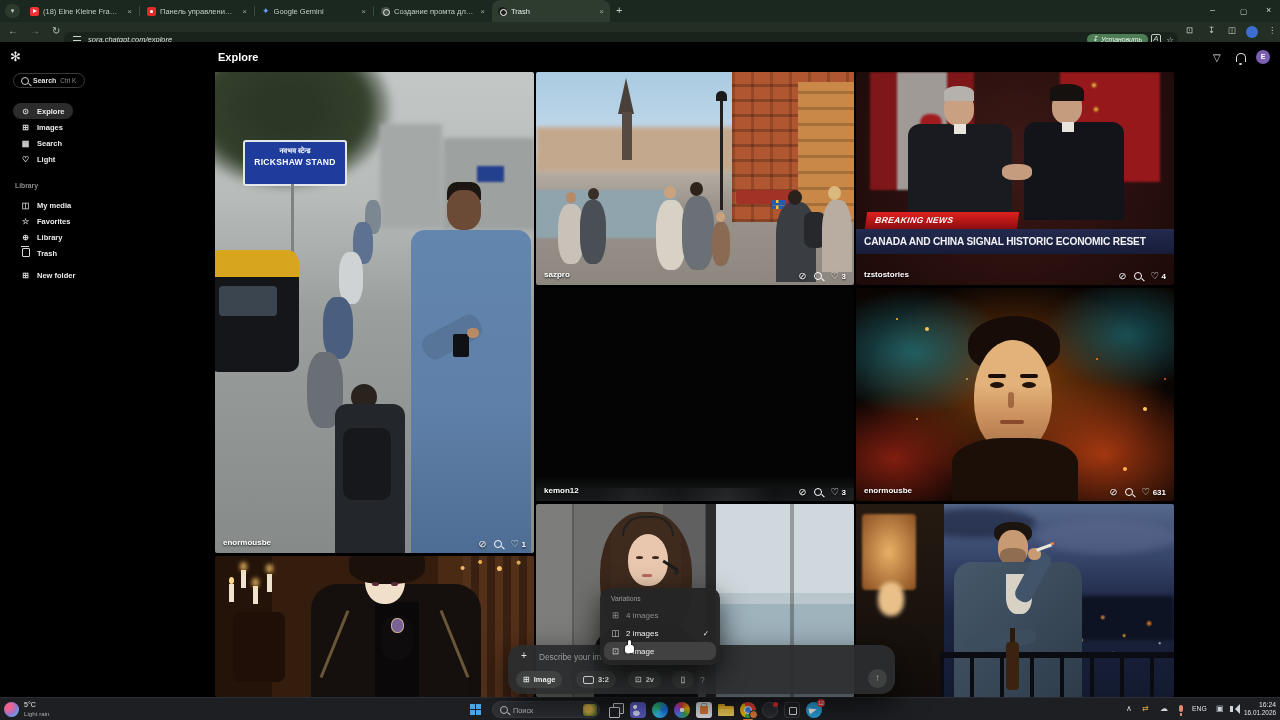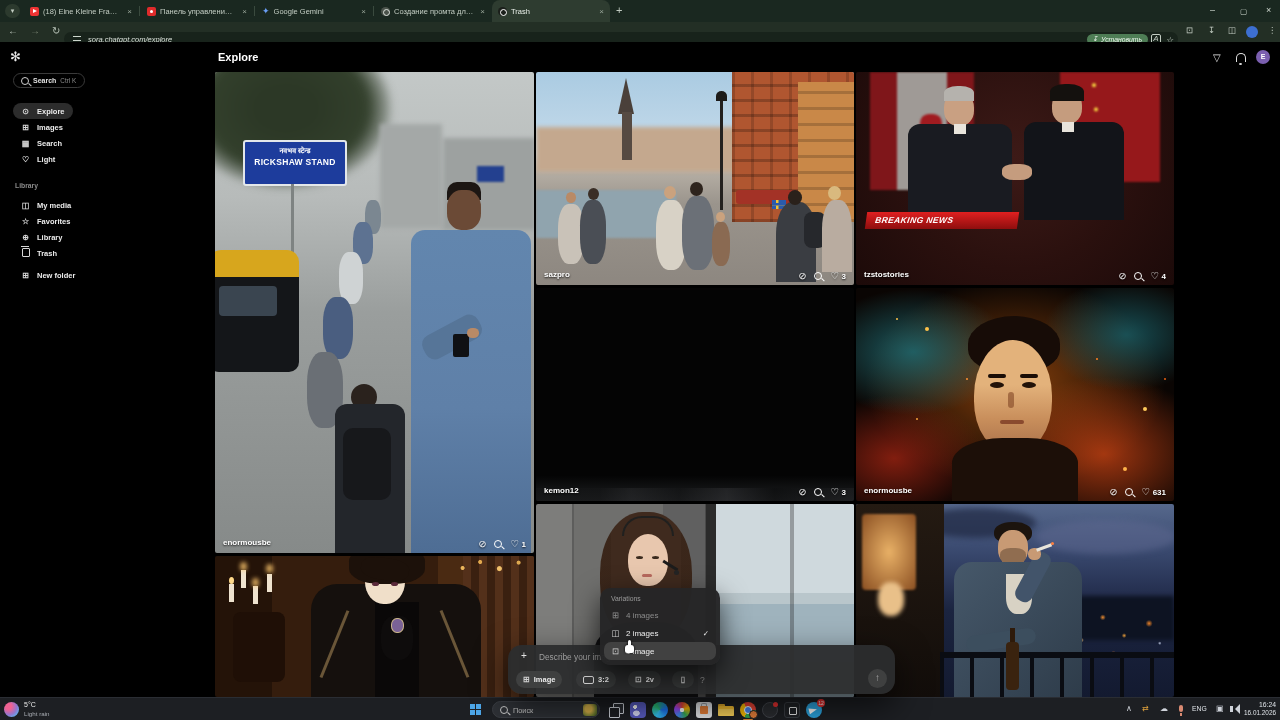--- a/index.html
+++ b/index.html
@@ -310,20 +310,21 @@
     <div class="b" style="left:52px;top:52px;width:104px;height:96px;background:#191b21;border-radius:12px 12px 0 0;"></div>
     <div class="b" style="left:88px;top:20px;width:30px;height:34px;background:#c9a082;border-radius:45%;"></div>
     <div class="b" style="left:88px;top:14px;width:30px;height:15px;background:#b5b2ad;border-radius:45% 45% 0 0;"></div>
     <div class="b" style="left:98px;top:52px;width:12px;height:10px;background:#e8e4dc;"></div>
     <div class="b" style="left:168px;top:50px;width:100px;height:98px;background:#121419;border-radius:12px 12px 0 0;"></div>
     <div class="b" style="left:196px;top:18px;width:30px;height:34px;background:#c59c7e;border-radius:45%;"></div>
     <div class="b" style="left:194px;top:12px;width:34px;height:17px;background:#14110e;border-radius:45% 45% 0 0;"></div>
     <div class="b" style="left:206px;top:50px;width:12px;height:10px;background:#e8e4dc;"></div>
     <div class="b" style="left:146px;top:92px;width:30px;height:16px;background:#c59c7e;border-radius:40%;"></div>
     <div class="b" style="left:10px;top:140px;width:152px;height:17px;background:linear-gradient(180deg,#e02020,#8e0e0e);transform:skewX(-8deg);color:#fff;font-size:8.5px;font-weight:800;font-style:italic;letter-spacing:.4px;line-height:17px;padding-left:9px;box-sizing:border-box;">BREAKING NEWS</div>
+    <div class="b" style="left:0;top:157px;width:318px;height:25px;background:linear-gradient(180deg,#232a4e,#171c38);color:#f2f2f4;font-size:10.2px;font-weight:700;letter-spacing:-.2px;line-height:25px;padding-left:8px;box-sizing:border-box;white-space:nowrap;">CANADA AND CHINA SIGNAL HISTORIC ECONOMIC RESET</div>
     <div class="clabel">tzstostories</div>
     <div class="cicons">
       <span class="hr-ic">⊘</span>
       <span class="isearch w"></span>
       <span><span class="hr-ic">♡</span> <span class="lk">4</span></span>
     </div>
   </div>
 
   <div class="card" style="left:856px;top:246px;width:318px;height:213px;background:radial-gradient(140px 90px at 18% 30%,rgba(31,107,114,.85),transparent 70%),radial-gradient(120px 80px at 85% 22%,rgba(26,96,104,.8),transparent 70%),radial-gradient(160px 110px at 78% 78%,rgba(210,70,20,.75),transparent 70%),radial-gradient(130px 90px at 12% 80%,rgba(180,40,20,.7),transparent 70%),radial-gradient(200px 140px at 50% 45%,rgba(255,120,20,.5),transparent 75%),#0a0503;">
     <div class="b" style="left:40px;top:30px;width:2px;height:2px;background:#ffc24a;border-radius:50%;box-shadow:30px 10px 0 1px #ffc24a,70px 60px 0 0 #ff9030,120px 20px 0 1px #ffd87a,200px 40px 0 0 #ff8020,248px 90px 0 1px #ffca5a,60px 140px 0 0 #ff7a1a,228px 150px 0 1px #ffb34a,268px 60px 0 0 #e86010,150px 168px 0 1px #ffd06a,20px 100px 0 0 #f4a03a;"></div>

